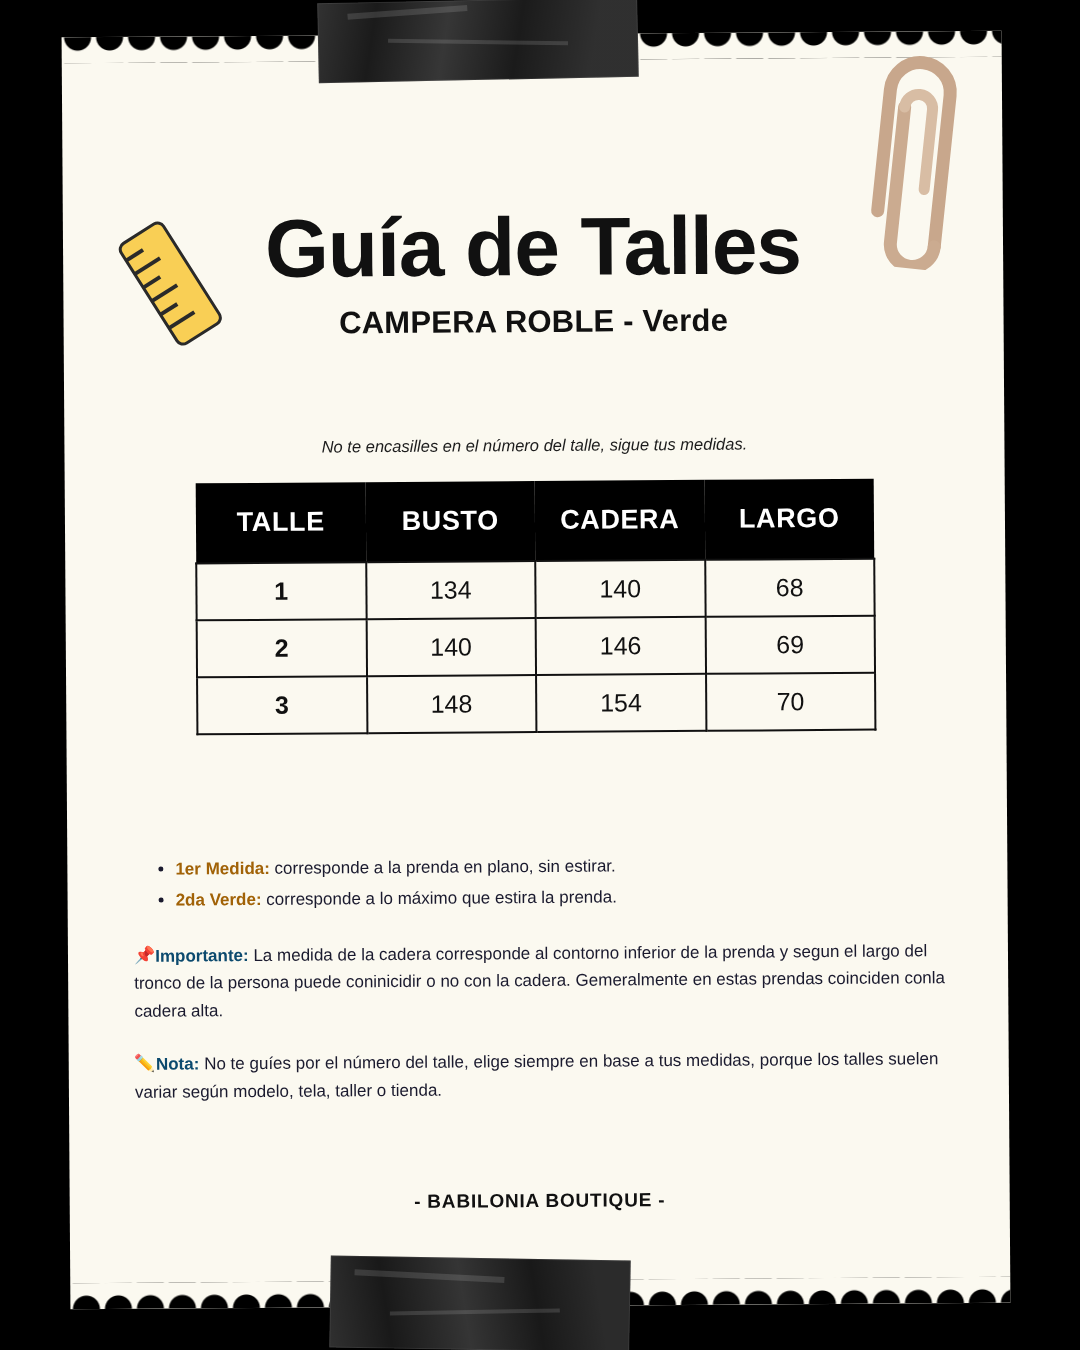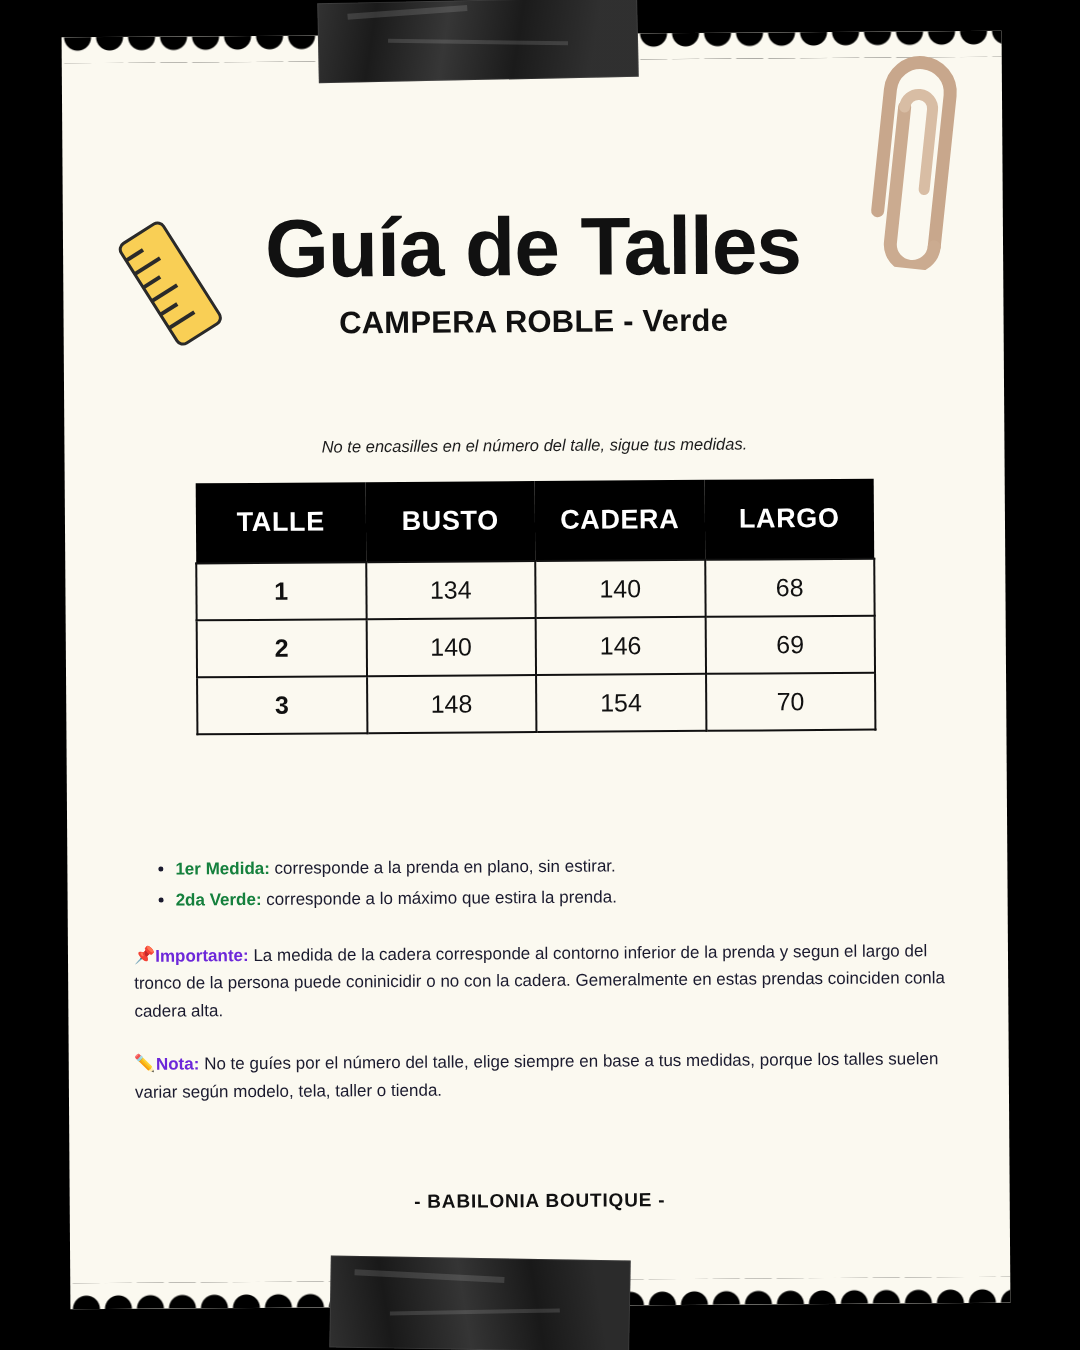--- a/index.html
+++ b/index.html
@@ -174,29 +174,29 @@
   }
   ul.bullets {
     margin: 0;
     padding-left: 42px;
   }
   ul.bullets li {
     font-size: 17px;
     line-height: 1.85;
     color: #1a1a2e;
   }
-  ul.bullets li b { font-weight: bold; color: #15803d; }
+  ul.bullets li b { font-weight: bold; color: #a16207; }
 
   .para {
     margin: 26px 0 0 0;
     font-size: 17px;
     line-height: 1.62;
     color: #1a1a2e;
   }
-  .para b { color: #6d28d9; }
+  .para b { color: #0c4a6e; }
   .emoji { font-style: normal; }
 
   .footer {
     margin: 86px 0 0 0;
     text-align: center;
     font-size: 19px;
     font-weight: bold;
     letter-spacing: 0.8px;
     color: #111111;
   }

